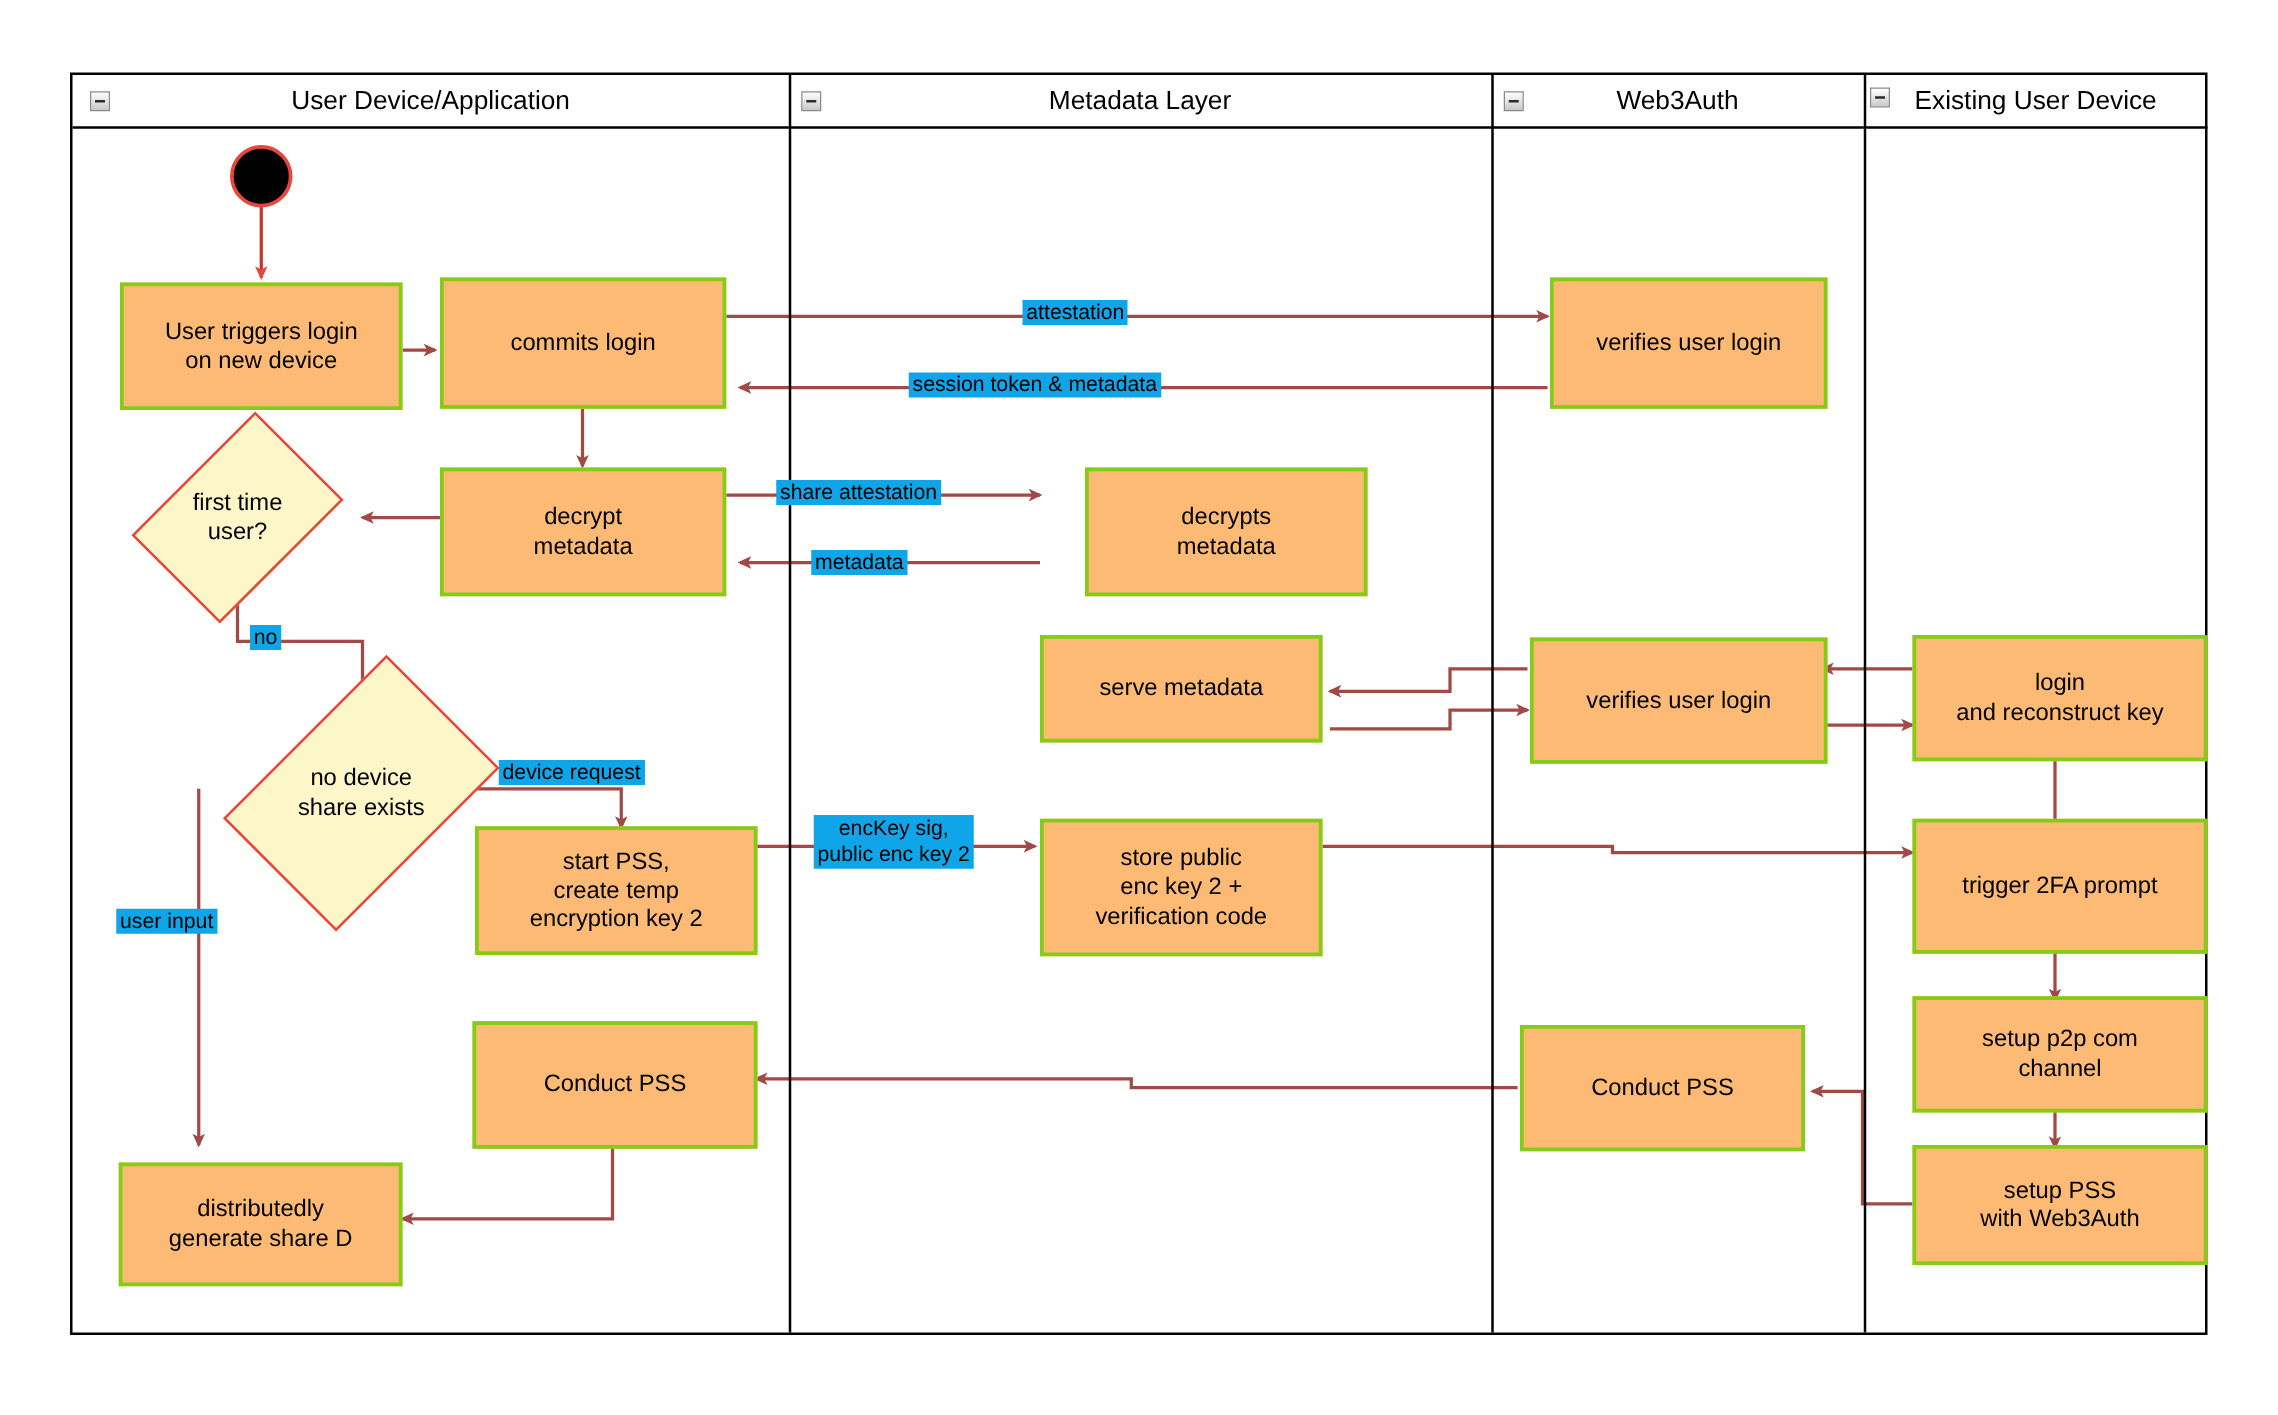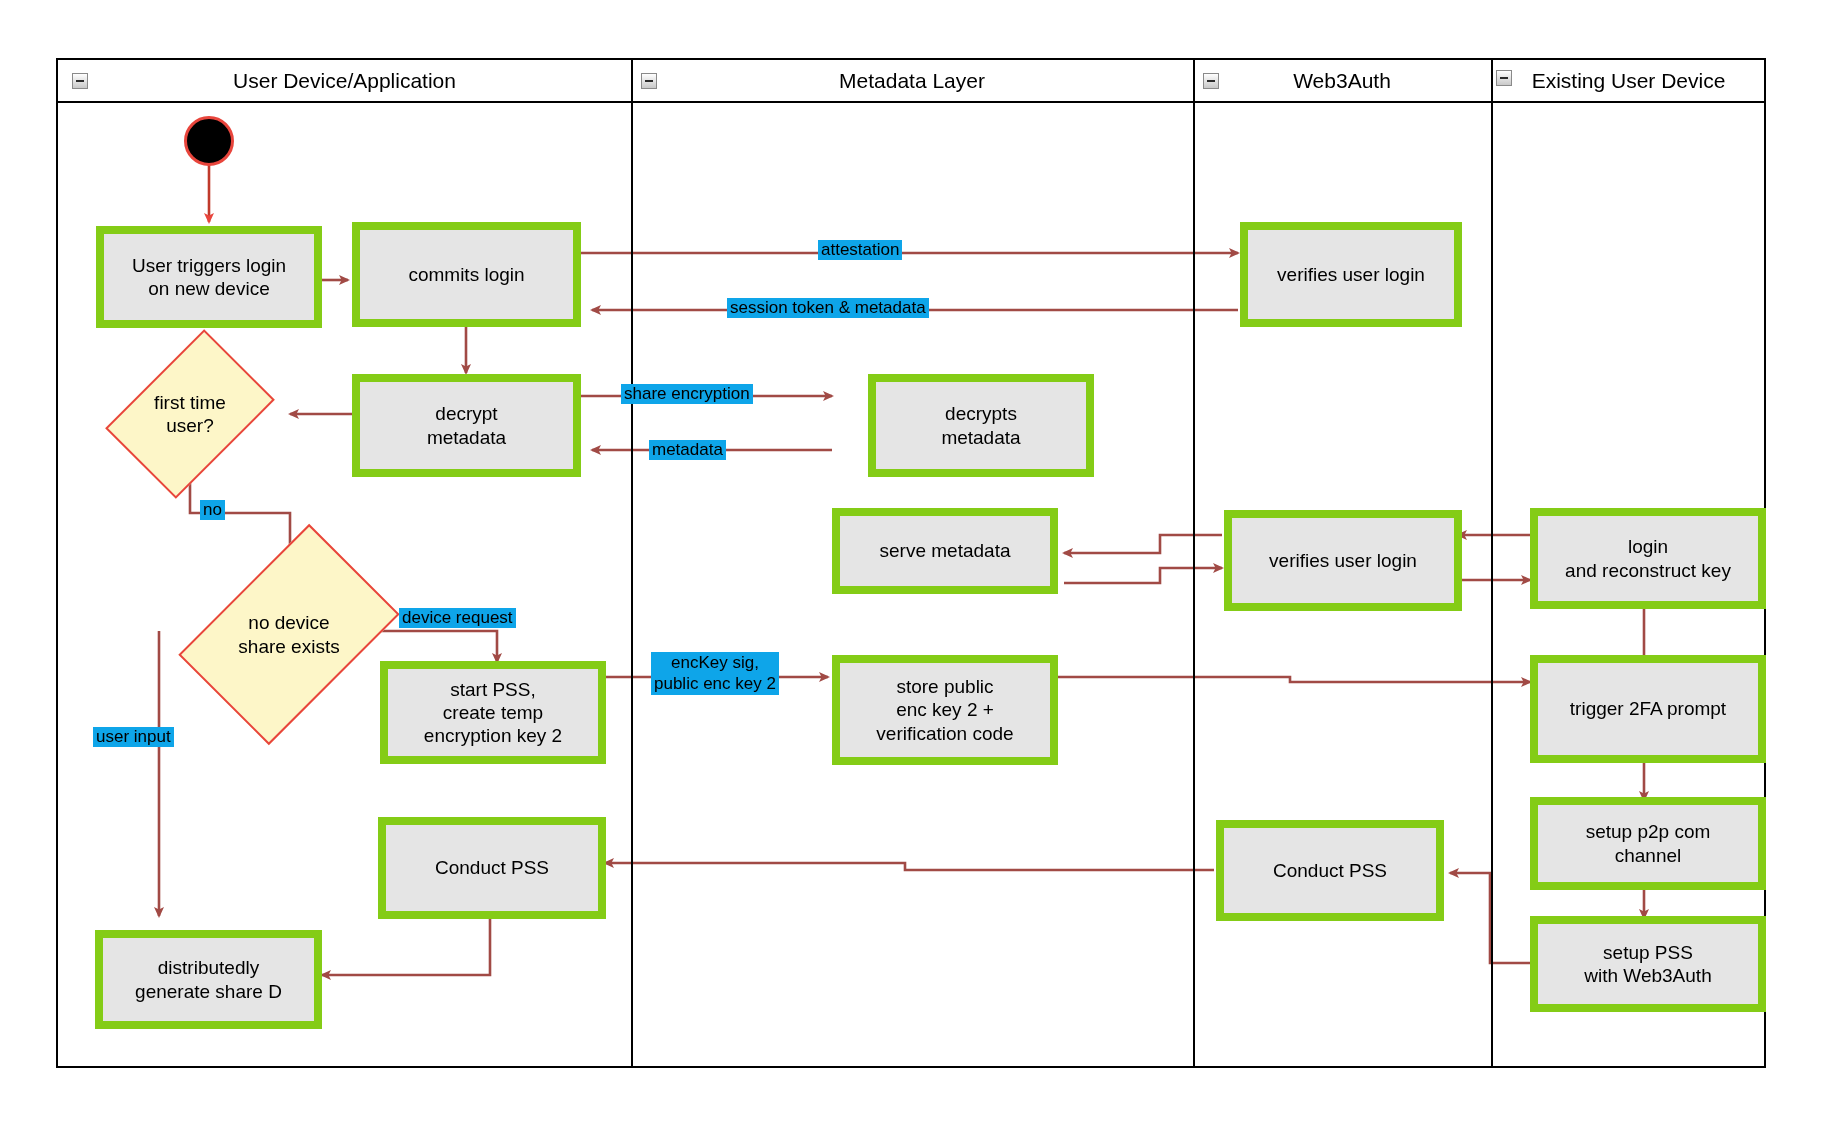--- a/index.html
+++ b/index.html
@@ -11,21 +11,21 @@
   .lane-header{position:absolute;box-sizing:border-box;border-bottom:2px solid #000;
                display:flex;align-items:center;justify-content:center;
                font-weight:normal;font-size:21px;color:#000;}
   .lane-divider{position:absolute;width:2px;background:#000;}
   .collapse-icon{position:absolute;width:16px;height:16px;box-sizing:border-box;
                  border:1px solid #8a8a8a;background:linear-gradient(#ffffff,#c9c9c9);
                  display:flex;align-items:center;justify-content:center;}
   .collapse-icon:before{content:"";display:block;width:8px;height:2px;background:#2b2b2b;}
 
   
-  .node{position:absolute;box-sizing:border-box;border:8px solid #84cc16;background:#e5e5e5;
+  .node{position:absolute;box-sizing:border-box;border:3px solid #84cc16;background:#fdba74;
         display:flex;align-items:center;justify-content:center;text-align:center;
         font-size:19px;line-height:1.22;color:#000;padding:2px 20px;}
   .start-node{position:absolute;border-radius:50%;background:#000;
               border:3px solid #e8453c;box-sizing:border-box;}
 
   .diamond{position:absolute;}
   .diamond .dshape{position:absolute;inset:0;background:#fdf6c8;
         border:2px solid #e8453c;
         transform:rotate(45deg);box-sizing:border-box;}
   .diamond .dlabel{position:absolute;inset:0;display:flex;align-items:center;
@@ -181,21 +181,21 @@
   <div class="node" style="left:1530px;top:797px;width:236px;height:93px;white-space:pre-line;">setup p2p com
 channel</div>
 
   <div class="node" style="left:1530px;top:916px;width:236px;height:96px;white-space:pre-line;">setup PSS
 with Web3Auth</div>
 
   <div class="elabel" style="left:818px;top:240px;">attestation</div>
 
   <div class="elabel" style="left:727px;top:298px;">session token &amp; metadata</div>
 
-  <div class="elabel" style="left:621px;top:384px;">share encryption</div>
+  <div class="elabel" style="left:621px;top:384px;">share attestation</div>
 
   <div class="elabel" style="left:649px;top:440px;">metadata</div>
 
   <div class="elabel" style="left:200px;top:500px;">no</div>
 
   <div class="elabel" style="left:399px;top:608px;">device request</div>
 
   <div class="elabel" style="left:93px;top:727px;">user input</div>
 
   <div class="elabel" style="left:651px;top:652px;text-align:center;line-height:1.25;">encKey sig,

